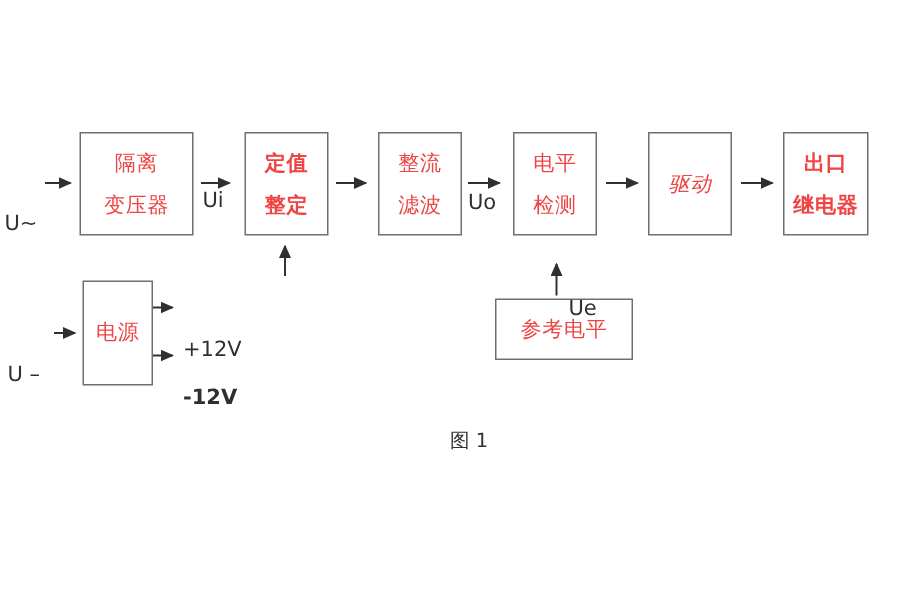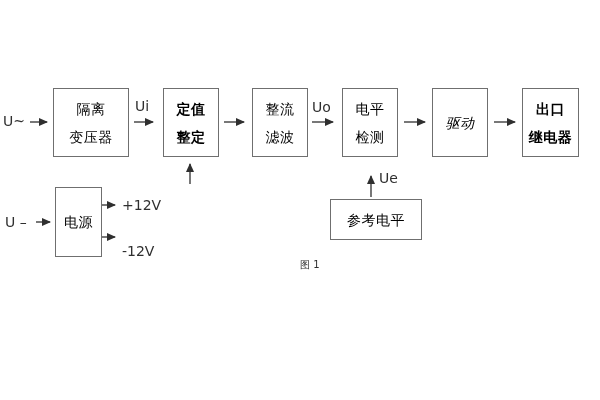--- a/index.html
+++ b/index.html
@@ -18,51 +18,52 @@
   .box {
     position: absolute;
     border: 1px solid #6f6f6f;
     background: #ffffff;
     display: flex;
     flex-direction: column;
     align-items: center;
     justify-content: center;
     gap: 14px;
     font-size: 14px;
-    color: #000000;
+    color: #ef4444;
     box-sizing: border-box;
     letter-spacing: 0.5px;
     line-height: 1;
   }
   .lbl {
     position: absolute;
     font-size: 14px;
     color: #2f2f2f;
     line-height: 1;
     white-space: nowrap;
+    margin-top: 28px;
   }
   
   .b-isolation  { left: 53px;  top: 88px;  width: 76px; height: 69px; }
   .b-setting    { left: 163px; top: 88px;  width: 56px; height: 69px; font-weight: bold; }
   .b-rectifier  { left: 252px; top: 88px;  width: 56px; height: 69px; }
   .b-level      { left: 342px; top: 88px;  width: 56px; height: 69px; }
   .b-driver     { left: 432px; top: 88px;  width: 56px; height: 69px; font-style: italic; }
   .b-relay      { left: 522px; top: 88px;  width: 57px; height: 69px; font-weight: bold; }
   .b-power      { left: 55px;  top: 187px; width: 47px; height: 70px; }
   .b-ratio      { left: 162px; top: 186px; width: 58px; height: 70px; }
   .b-reference  { left: 330px; top: 199px; width: 92px; height: 41px; }
   
   .l-uac    { left: 3px;   top: 114px; }
   .l-udc    { left: 5px;   top: 215px; }
   .l-ui     { left: 135px; top: 99px;  }
   .l-uo     { left: 312px; top: 100px; }
   .l-ue     { left: 379px; top: 171px; }
   .l-p12    { left: 122px; top: 198px; }
-  .l-m12    { left: 122px; top: 244px; }
-  .l-cap    { left: 300px; top: 260px; font-size: 10px; }
+  .l-m12    { left: 122px; top: 230px; font-weight: bold; }
+  .l-cap    { left: 300px; top: 260px; font-size: 13px; }
 </style>
 </head>
 <body>
 
 <div id="stage">
 
   <svg id="wires" width="600" height="400" viewBox="0 0 600 400">
     <defs>
       <marker id="ah" markerUnits="userSpaceOnUse" markerWidth="9" markerHeight="8" refX="8" refY="4" orient="auto">
         <path d="M0,0 L9,4 L0,8 Z" fill="#2f2f2f"></path>

